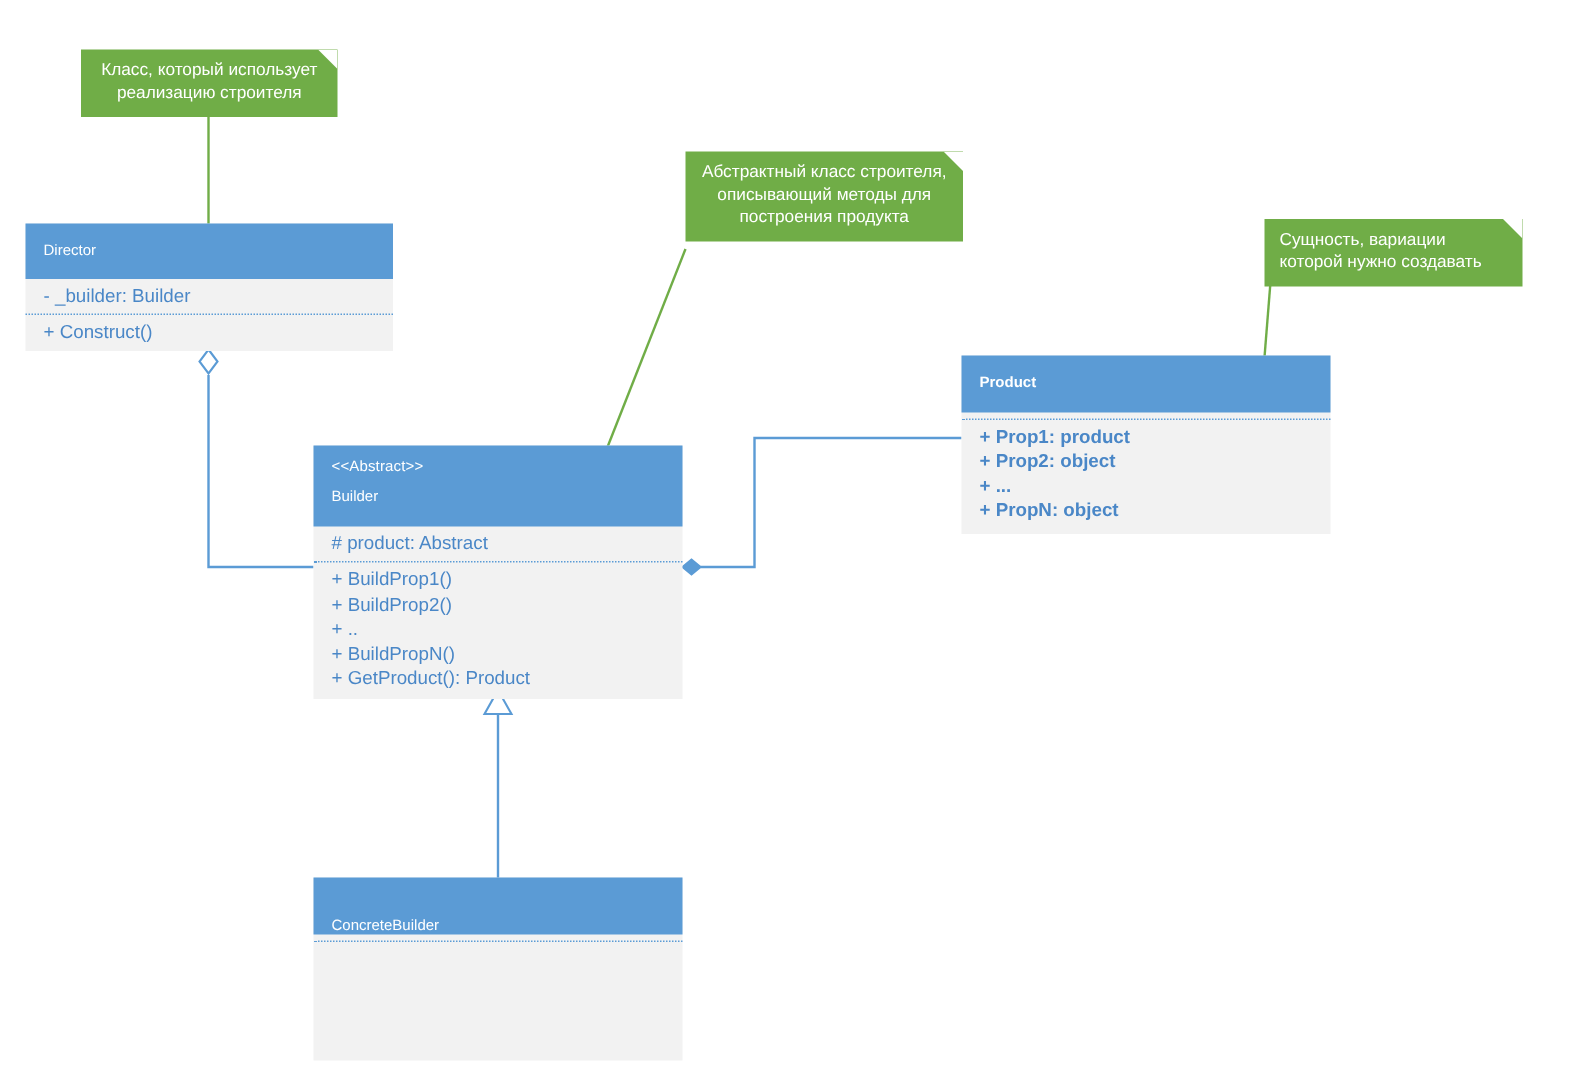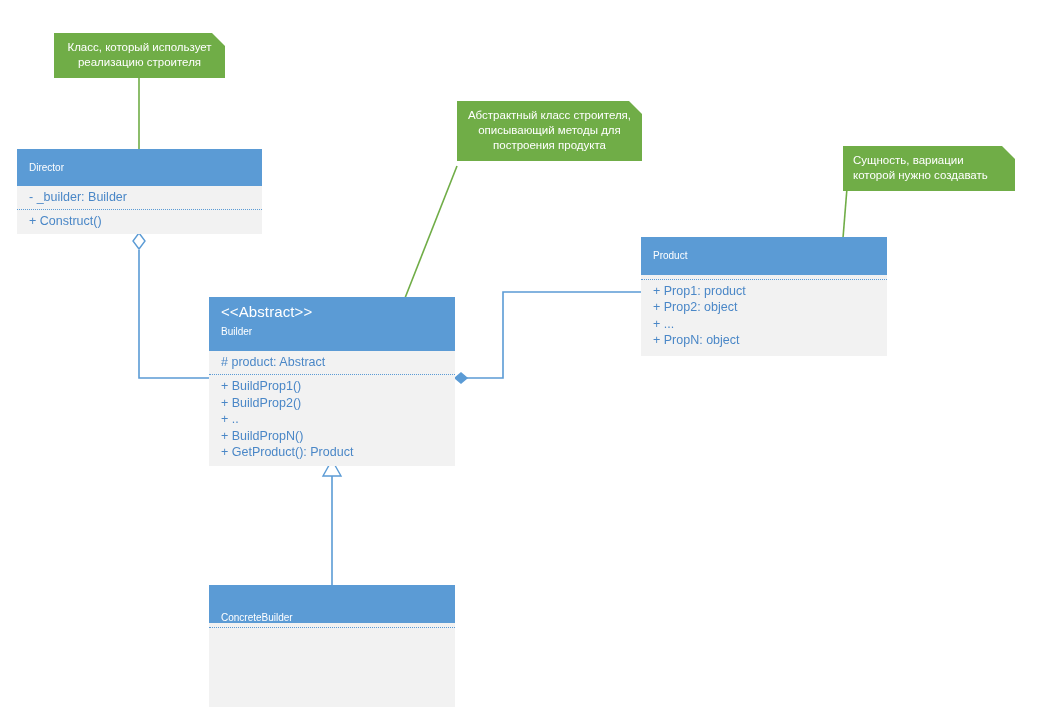--- a/index.html
+++ b/index.html
@@ -32,21 +32,21 @@
     box-sizing: border-box;
     background: #F2F2F2;
   }
   .uml-header {
     background: #5B9BD5;
     color: #ffffff;
     box-sizing: border-box;
     padding: 6px 12px 7px 12px;
   }
   .uml-stereotype {
-    font-size: 15px;
+    font-size: 10px;
     line-height: 18px;
     color: #ffffff;
     letter-spacing: 0.1px;
   }
   .uml-name {
     font-size: 10px;
     line-height: 21px;
     color: #ffffff;
   }
   .uml-section {
@@ -170,21 +170,21 @@
     </div>
     <div class="uml-section" style="padding-bottom:6px;">
       <div class="uml-member">+ BuildProp1()</div>
       <div class="uml-member">+ BuildProp2()</div>
       <div class="uml-member">+ ..</div>
       <div class="uml-member">+ BuildPropN()</div>
       <div class="uml-member">+ GetProduct(): Product</div>
     </div>
   </div>
 
-  <div class="uml-class" style="left:641px; top:237px; width:246px;">
+  <div class="uml-class" style="left:641px; top:237px; width:246px;font-weight:bold;">
     <div class="uml-header" style="height:38px; padding-top:8px;">
       <div class="uml-name">Product</div>
     </div>
     <div class="uml-section empty"></div>
     <div class="uml-section" style="padding-bottom:7px;">
       <div class="uml-member">+ Prop1: product</div>
       <div class="uml-member">+ Prop2: object</div>
       <div class="uml-member">+ ...</div>
       <div class="uml-member">+ PropN: object</div>
     </div>

